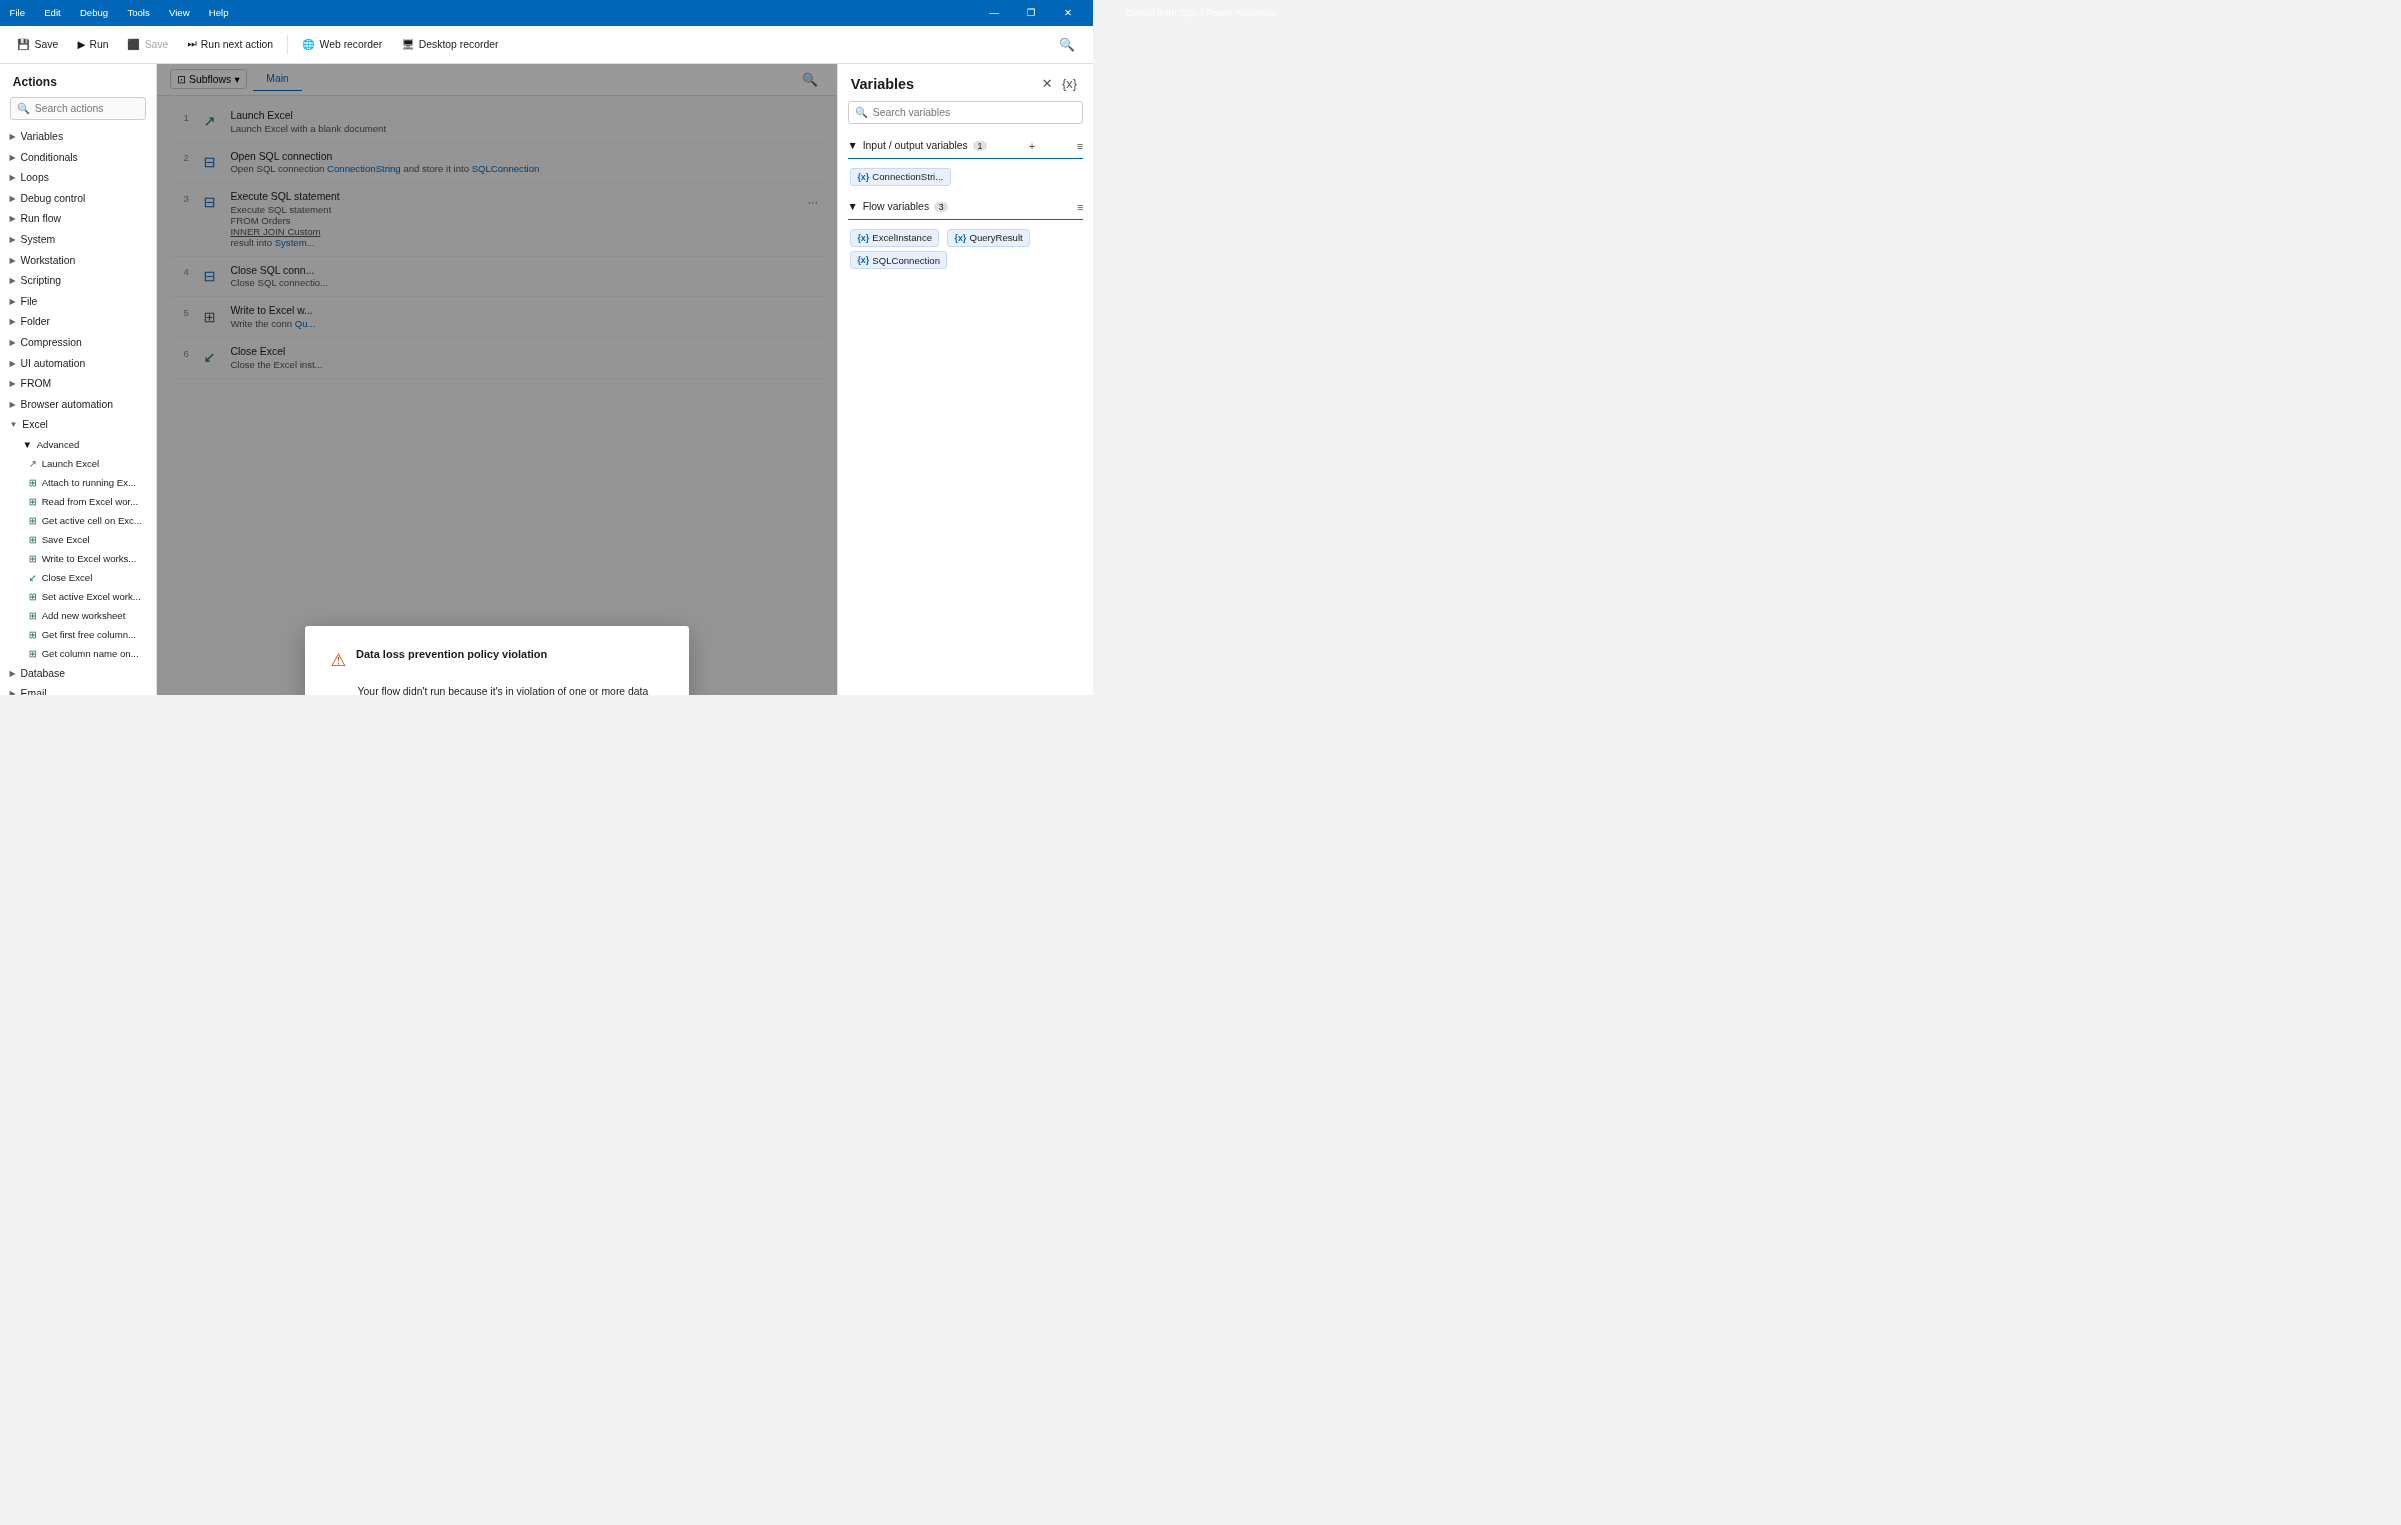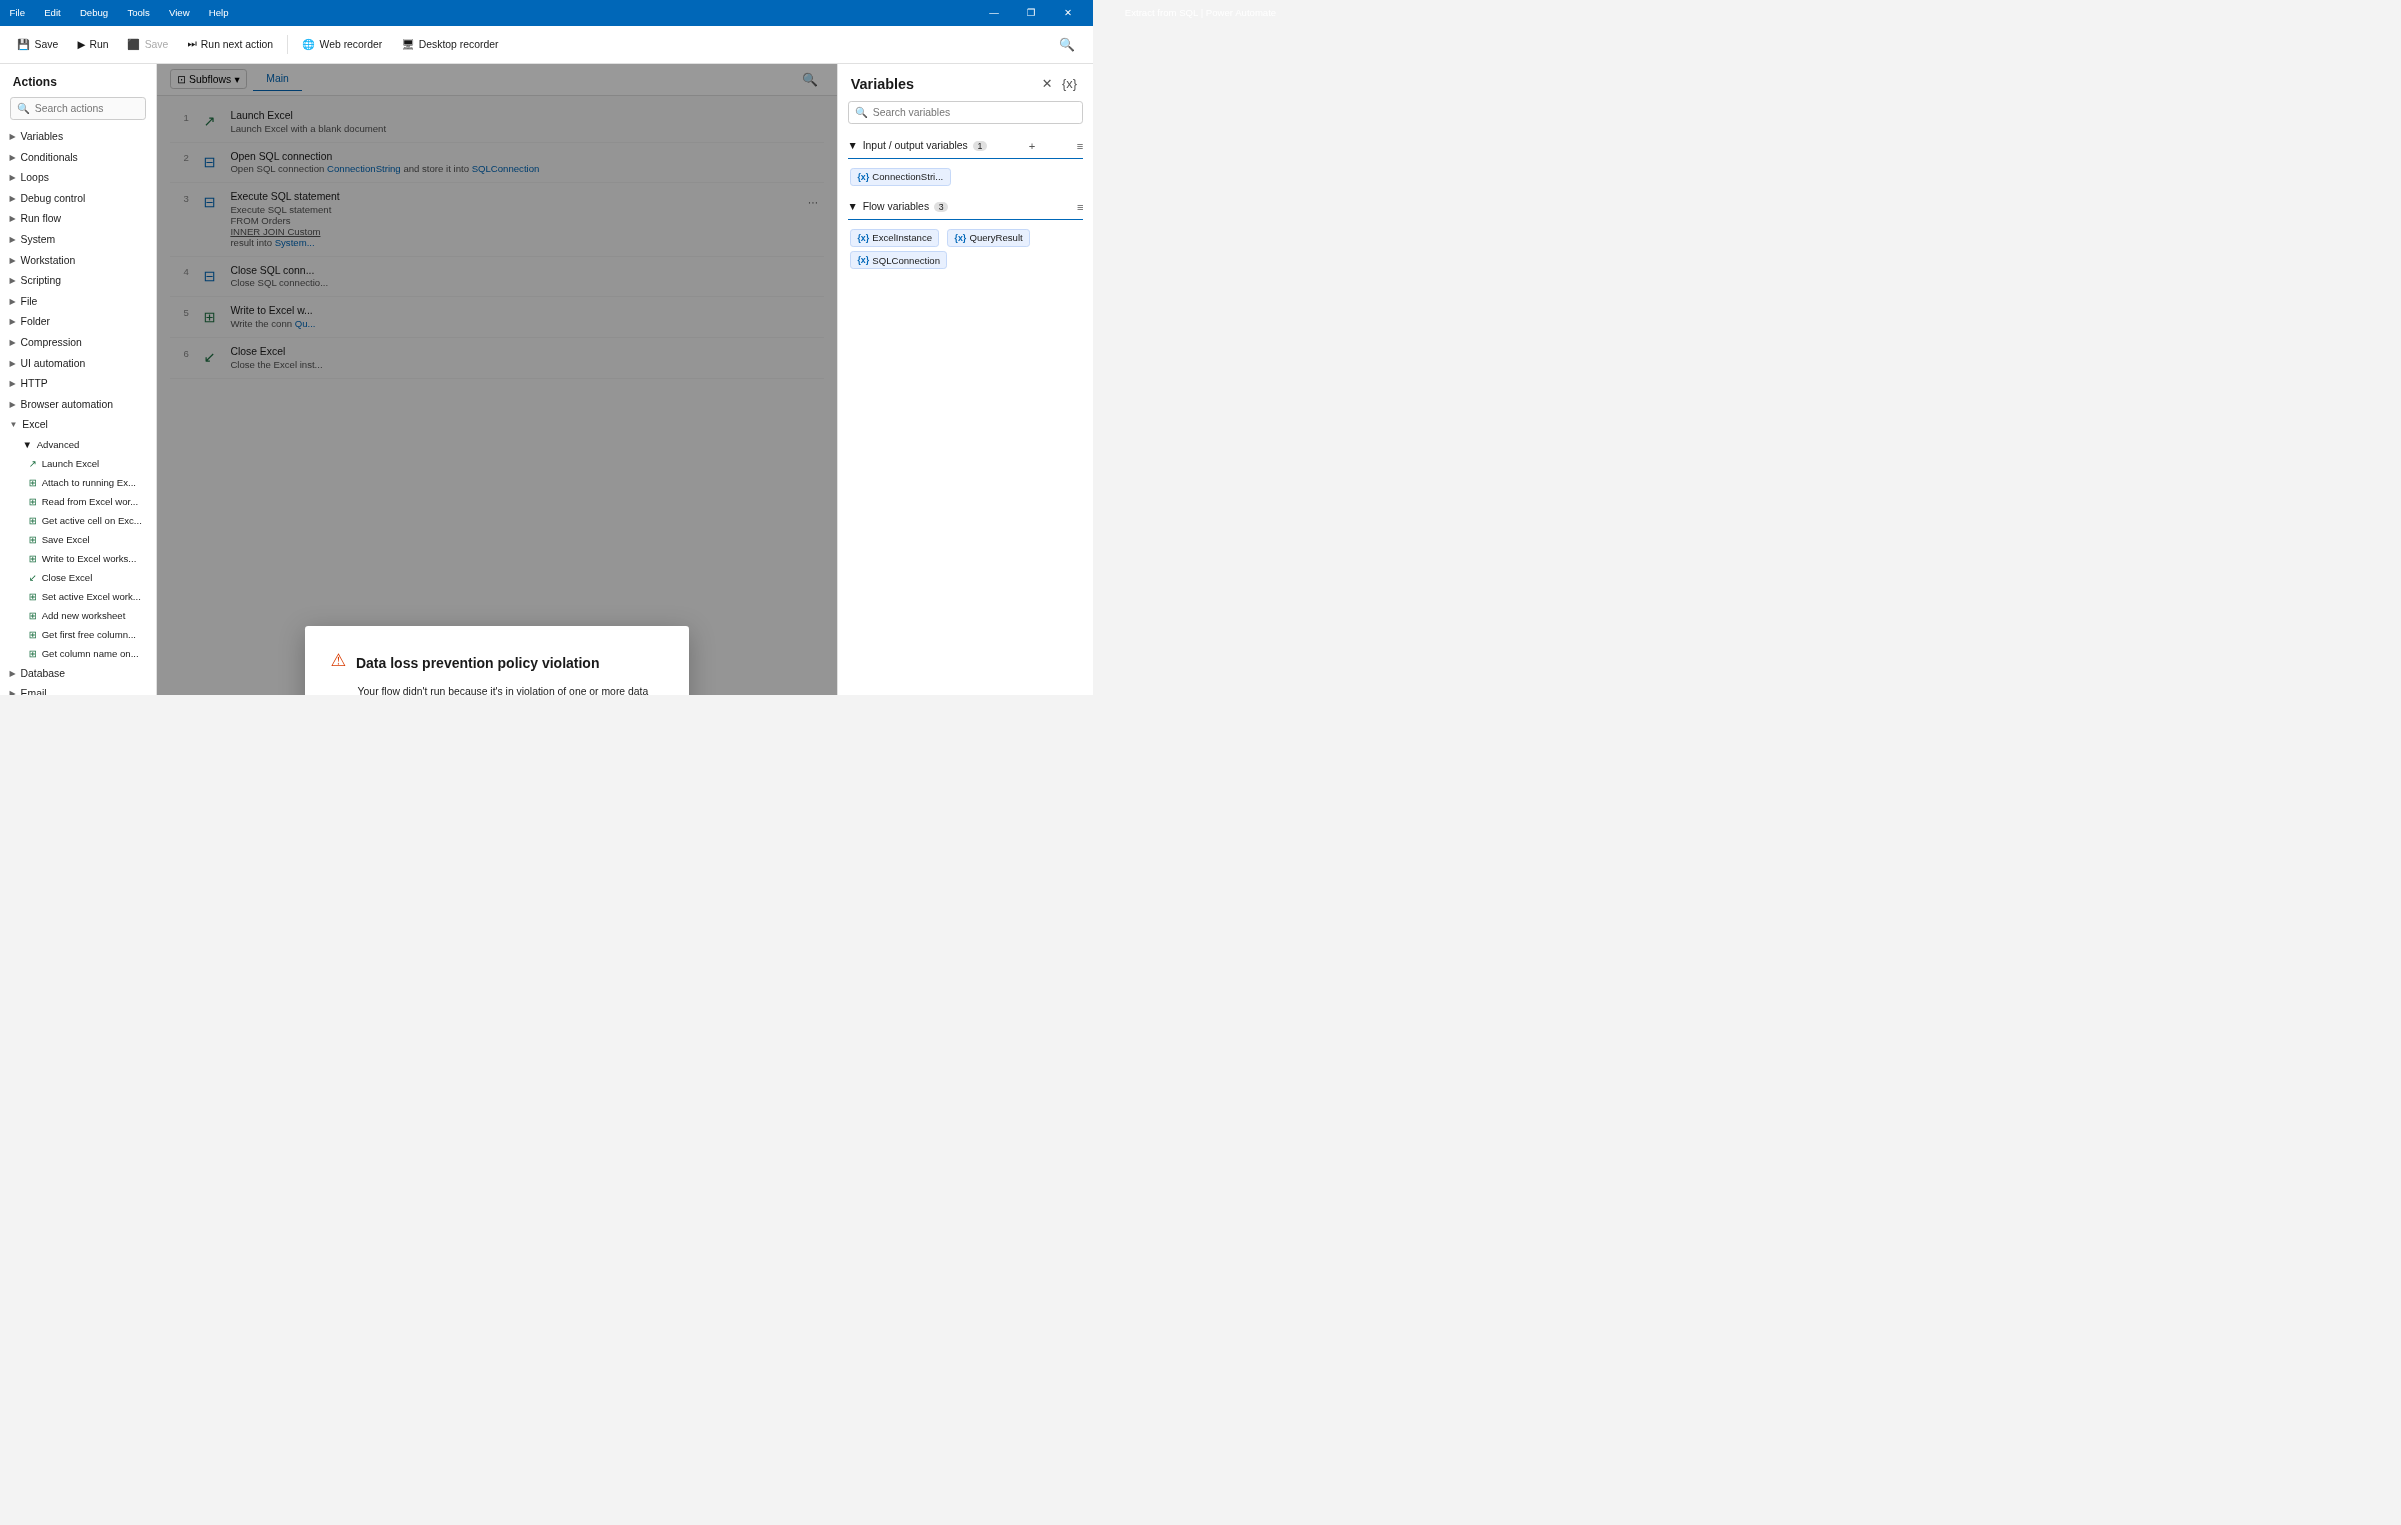--- a/index.html
+++ b/index.html
@@ -234,21 +234,21 @@
       background: white;
       border-radius: 3.2px;
       width: 384px;
       box-shadow: 0 6.4px 25.6px rgba(0,0,0,0.25);
       padding: 22.4px 25.6px 19px;
     }
     .modal-header {
       display: flex; align-items: flex-start; gap: 9.6px; margin-bottom: 12.8px;
     }
     .modal-warning-icon { font-size: 17.6px; color: #d83b01; flex-shrink: 0; margin-top: 1.6px; }
-    .modal-title { font-size: 14px; font-weight: 600; color: #1a1a1a; margin-top: 7px; }
+    .modal-title { font-size: 11px; font-weight: 600; color: #1a1a1a; }
     .modal-body { margin-left: 27px; }
     .modal-desc { font-size: 10.4px; color: #1a1a1a; line-height: 1.5; margin-bottom: 9.6px; }
     .modal-link { color: #0067b8; text-decoration: underline; cursor: pointer; font-size: 10.4px; }
     .modal-details-header {
       display: flex; align-items: center; gap: 6.4px; margin-bottom: 9.6px; margin-top: 12.8px;
     }
     .modal-details-label { font-size: 11.2px; font-weight: 600; color: #1a1a1a; }
     .modal-copy-icon { cursor: pointer; color: #0067b8; font-size: 12.8px; }
     .modal-violation-title { font-size: 10.4px; font-weight: 600; margin-bottom: 6.4px; }
     .modal-violation-item { font-size: 10.4px; line-height: 1.6; color: #1a1a1a; padding-left: 12.8px; position: relative; }
@@ -363,21 +363,21 @@
         <div class="action-category">
           <span class="chevron">▶</span>
           <span>Compression</span>
         </div>
         <div class="action-category">
           <span class="chevron">▶</span>
           <span>UI automation</span>
         </div>
         <div class="action-category">
           <span class="chevron">▶</span>
-          <span>HTTP</span>
+          <span>FROM</span>
         </div>
         <div class="action-category">
           <span class="chevron">▶</span>
           <span>Browser automation</span>
         </div>
 
         <div class="action-category expanded">
           <span class="chevron">▼</span>
           <span>Excel</span>
         </div>

